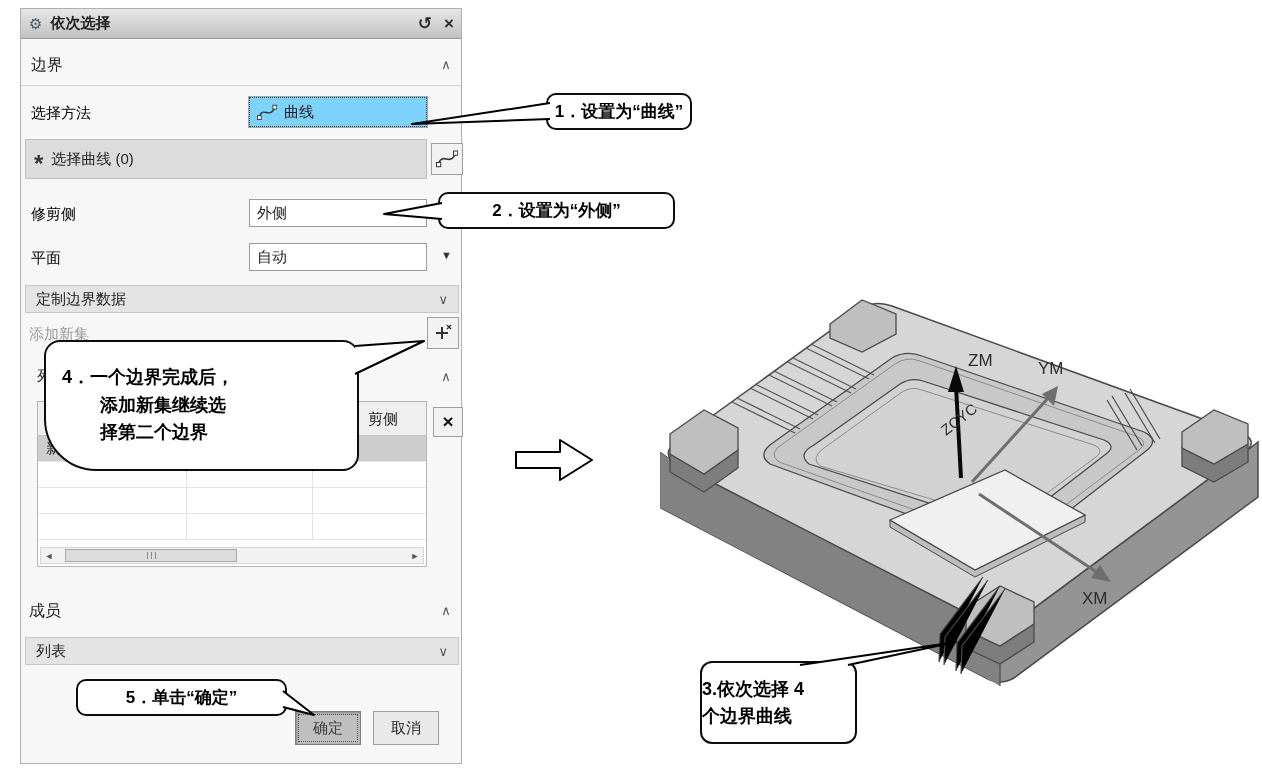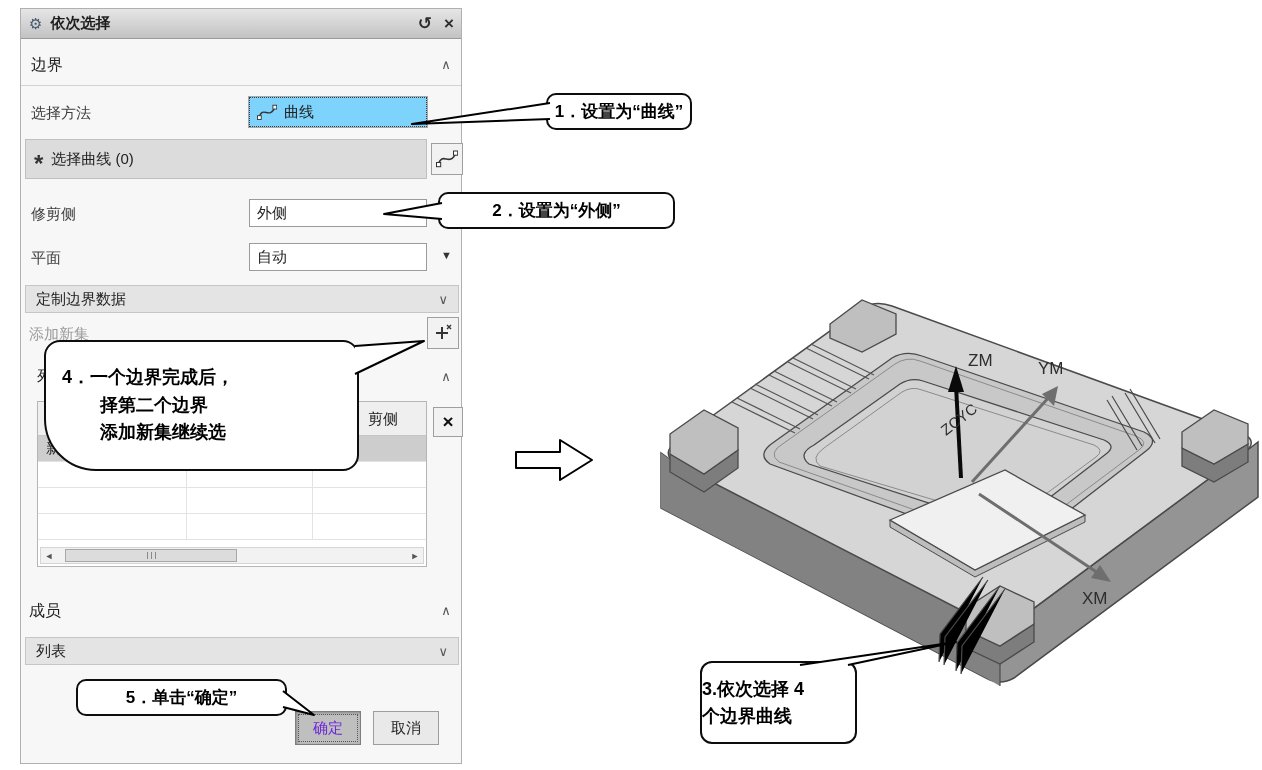--- a/index.html
+++ b/index.html
@@ -13,21 +13,21 @@
             background:linear-gradient(#e6e6e6,#c2c2c2);border-bottom:1px solid #9a9a9a;
             display:flex;align-items:center;box-sizing:border-box;}
   .gear{margin-left:8px;font-size:15px;color:#44586d;}
   .title{margin-left:8px;font-size:15px;font-weight:bold;color:#1d1d1d;}
   .tb-spacer{flex:1;}
   .tb-btn{width:24px;text-align:center;font-size:17px;font-weight:bold;color:#2c2c2c;cursor:pointer;}
   .divider{position:absolute;left:0;top:76px;width:100%;height:1px;background:#d2d2d2;}
 
   .sect{position:absolute;font-size:16px;color:#1e1e1e;}
   .chev{position:absolute;font-size:13px;color:#555;width:18px;text-align:center;}
-  .lbl{position:absolute;font-size:15px;color:#404040;}
+  .lbl{position:absolute;font-size:15px;color:#000000;}
   .muted{color:#9a9a9a;}
 
   .dd{position:absolute;background:#fff;border:1px solid #9b9b9b;font-size:15px;
       display:flex;align-items:center;padding:0 7px;box-sizing:border-box;gap:7px;}
   .dd-method{left:228px;top:88px;width:178px;height:30px;background:#7dd3fc;
              border:1px dotted #3c3c3c;outline:1px solid #a8a8a8;}
   .dd-side{left:228px;top:190px;width:178px;height:28px;}
   .dd-plane{left:228px;top:234px;width:178px;height:28px;}
   .plane-arrow{position:absolute;left:420px;top:240px;font-size:11px;color:#333;}
 
@@ -64,21 +64,21 @@
              border:1px solid #d5d5d5;display:flex;align-items:center;box-sizing:border-box;}
   .lb-arrow{width:16px;font-size:9px;color:#555;text-align:center;cursor:pointer;}
   .lb-track{flex:1;position:relative;height:100%;}
   .lb-thumb{position:absolute;left:8px;top:1px;width:172px;height:13px;background:#dcdcdc;
             border:1px solid #a8a8a8;box-sizing:border-box;display:flex;align-items:center;
             justify-content:center;gap:3px;cursor:pointer;}
   .lb-thumb i{display:block;width:1px;height:7px;background:#8a8a8a;}
 
   .btn{position:absolute;height:34px;font-size:15px;display:flex;align-items:center;
        justify-content:center;box-sizing:border-box;cursor:pointer;}
-  .btn-ok{left:274px;top:702px;width:66px;background:#bfbfbf;border:1px solid #7d7d7d;color:#6d28d9;
+  .btn-ok{left:274px;top:702px;width:66px;background:#bfbfbf;border:1px solid #7d7d7d;color:#404040;
           box-shadow:inset 1px 1px 3px rgba(0,0,0,.3);outline:1px dotted #555;outline-offset:-4px;}
   .btn-cancel{left:352px;top:702px;width:66px;background:#e9e9e9;border:1px solid #9d9d9d;}
 
   
   .callout{position:absolute;background:#fff;border:2px solid #0d0d0d;border-radius:10px;z-index:5;
            font-weight:bold;font-size:17px;color:#000;display:flex;align-items:center;
            justify-content:center;box-sizing:border-box;}
   .c1{left:546px;top:93px;width:146px;height:37px;}
   .c2{left:438px;top:192px;width:237px;height:37px;}
   .c3{left:700px;top:661px;width:157px;height:83px;flex-direction:column;align-items:flex-start;
@@ -266,22 +266,22 @@
   </div>
   <div class="callout c2">
     <span>2．设置为“外侧”</span>
   </div>
   <div class="callout c3">
     <span>3.依次选择 4</span>
     <span>个边界曲线</span>
   </div>
   <div class="callout c4">
     <span>4．一个边界完成后，</span>
+    <span class="indent">添加新集继续选</span>
     <span class="indent">择第二个边界</span>
-    <span class="indent">添加新集继续选</span>
   </div>
   <div class="callout c5">
     <span>5．单击“确定”</span>
   </div>
 
   <svg class="overlay" width="1262" height="770" viewBox="0 0 1262 770">
     <path d="M550,103 L412,124 L550,119" fill="#fff" stroke="#000" stroke-width="2" stroke-linejoin="round"></path>
     <path d="M442,203 L384,214 L442,219" fill="#fff" stroke="#000" stroke-width="2" stroke-linejoin="round"></path>
     <path d="M800,665 L956,642 L848,665" fill="#fff" stroke="#000" stroke-width="2" stroke-linejoin="round"></path>
     <path d="M355,346 L424,341 L355,374" fill="#fff" stroke="#000" stroke-width="2" stroke-linejoin="round"></path>

